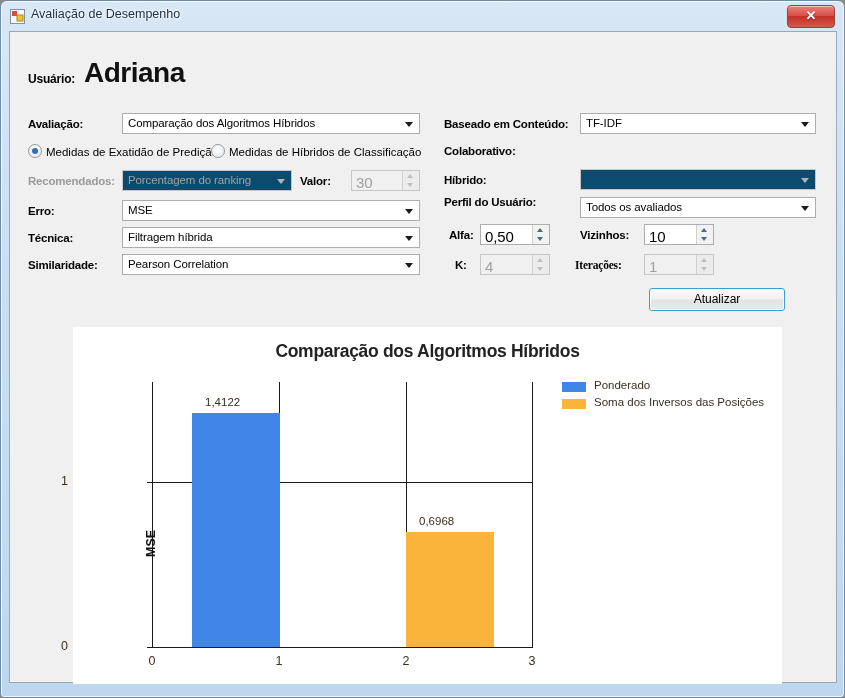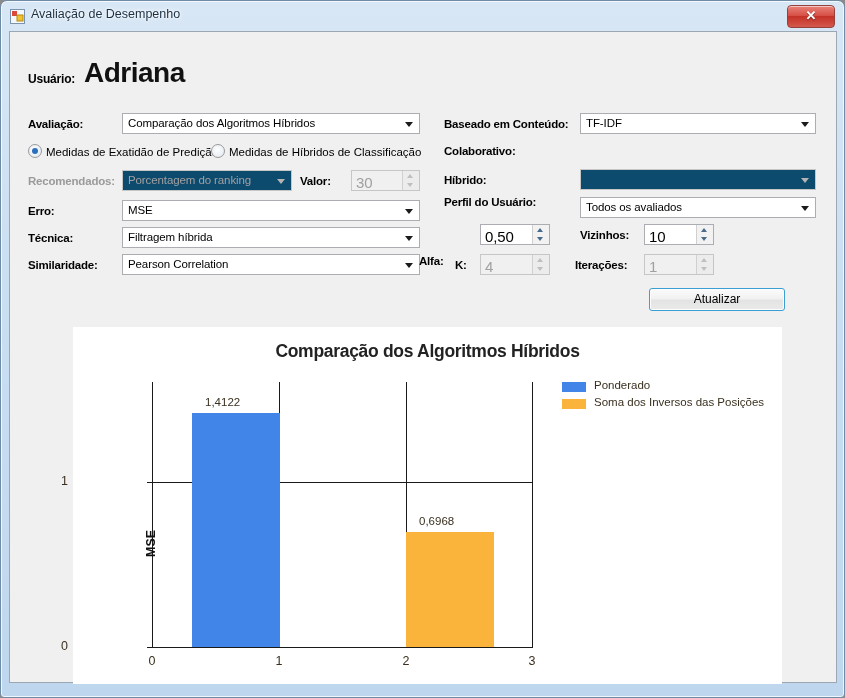--- a/index.html
+++ b/index.html
@@ -232,21 +232,21 @@
       <span class="val"></span>
       <span class="arw"></span>
     </div>
 
     <div class="lbl" style="left:434px;top:164px;">Perfil do Usuário:</div>
     <div class="combo" style="left:570px;top:165px;width:236px;">
       <span class="val">Todos os avaliados</span>
       <span class="arw"></span>
     </div>
 
-    <div class="lbl" style="left:409px;top:197px;margin-top:26px;">Alfa:</div>
+    <div class="lbl" style="left:439px;top:197px;">Alfa:</div>
     <div class="spin" style="left:470px;top:192px;width:70px;">
       <span class="val">0,50</span>
       <span class="btns">
           <i class="up"></i>
           <i class="dn"></i>
         </span>
     </div>
     <div class="lbl" style="left:570px;top:197px;">Vizinhos:</div>
     <div class="spin" style="left:634px;top:192px;width:70px;">
       <span class="val">10</span>
@@ -257,21 +257,21 @@
     </div>
 
     <div class="lbl" style="left:445px;top:227px;">K:</div>
     <div class="spin dis" style="left:470px;top:222px;width:70px;">
       <span class="val">4</span>
       <span class="btns">
           <i class="up"></i>
           <i class="dn"></i>
         </span>
     </div>
-    <div class="lbl" style="left:565px;top:227px;">Iterações:</div>
+    <div class="lbl" style="left:565px;top:227px;font-family:Liberation Serif, serif;">Iterações:</div>
     <div class="spin dis" style="left:634px;top:222px;width:70px;">
       <span class="val">1</span>
       <span class="btns">
           <i class="up"></i>
           <i class="dn"></i>
         </span>
     </div>
 
     <div id="btn-atualizar">Atualizar</div>
 

